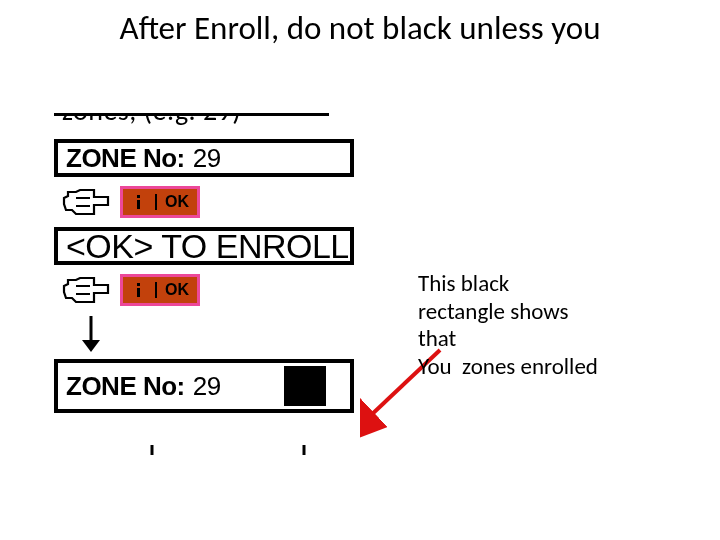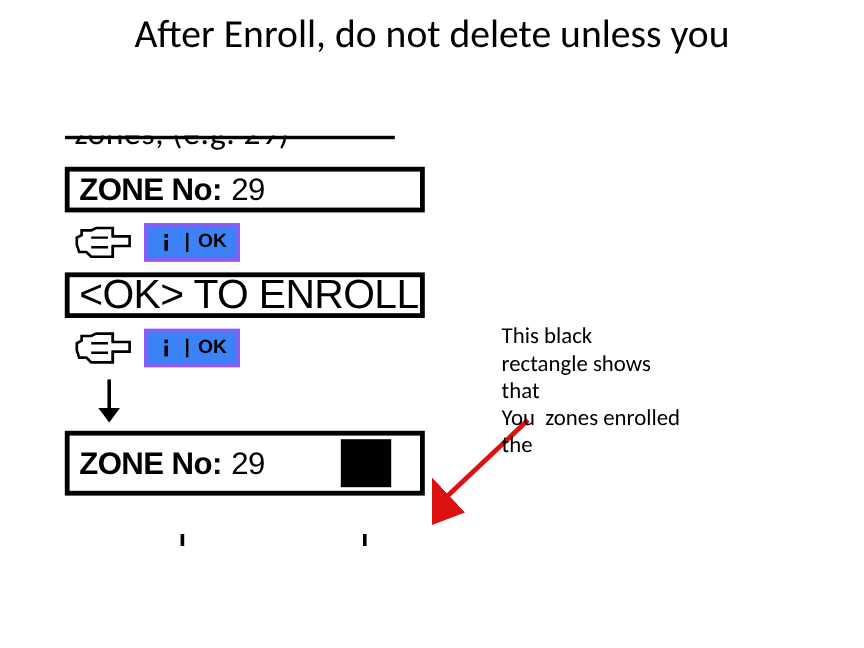--- a/index.html
+++ b/index.html
@@ -89,29 +89,29 @@
     display: flex;
     align-items: center;
     padding-left: 8px;
   }
   .hand-icon {
     width: 48px;
     height: 32px;
     margin-right: 10px;
   }
   .keycap {
-    border: 3px solid #8b5cf6;
+    border: 3px solid #ec4899;
     height: 26px;
     display: inline-flex;
     align-items: center;
     padding: 0 8px;
     font-family: Arial, sans-serif;
     font-weight: 700;
     font-size: 16px;
-    background: #3b82f6;
+    background: #c2410c;
     gap: 6px;
   }
   .keycap svg { display: block; }
   .arrow-down-row {
     height: 38px;
     margin-bottom: 6px;
     display: flex;
     align-items: center;
     padding-left: 26px;
   }
@@ -141,39 +141,39 @@
     top: 445px;
     width: 300px;
     height: 14px;
   }
   .annotation {
     position: absolute;
     top: 270px;
     left: 418px;
     width: 215px;
     font-family: Calibri, Arial, sans-serif;
-    font-size: 19px;
+    font-size: 23px;
     line-height: 1.2;
   }
   .annotation div { white-space: pre; }
   
   .red-arrow {
     position: absolute;
     left: 360px;
     top: 340px;
     width: 100px;
     height: 100px;
     pointer-events: none;
   }
 </style>
 </head>
 <body>
 
 <div class="title">
-  <span>After Enroll, do not delete unless you</span><br>
+  <span>After Enroll, do not black unless you</span><br>
 </div>
 
 <div class="diagram">
 
   <div class="cropped-row">
     <div class="strike"></div>
     <span class="cropped-text">zones, (e.g. 29)</span>
   </div>
 
   <div class="lcd-box">
@@ -261,14 +261,13 @@
     </marker>
   </defs>
   <line x1="80" y1="10" x2="8" y2="78" stroke="#d11" stroke-width="4" marker-end="url(#ah)"></line>
 </svg>
 
 <div class="annotation">
   <div>This black</div>
   <div>rectangle shows</div>
   <div>that</div>
   <div>You  zones enrolled</div>
-  <div>the</div>
 </div>
 
 </body></html>

